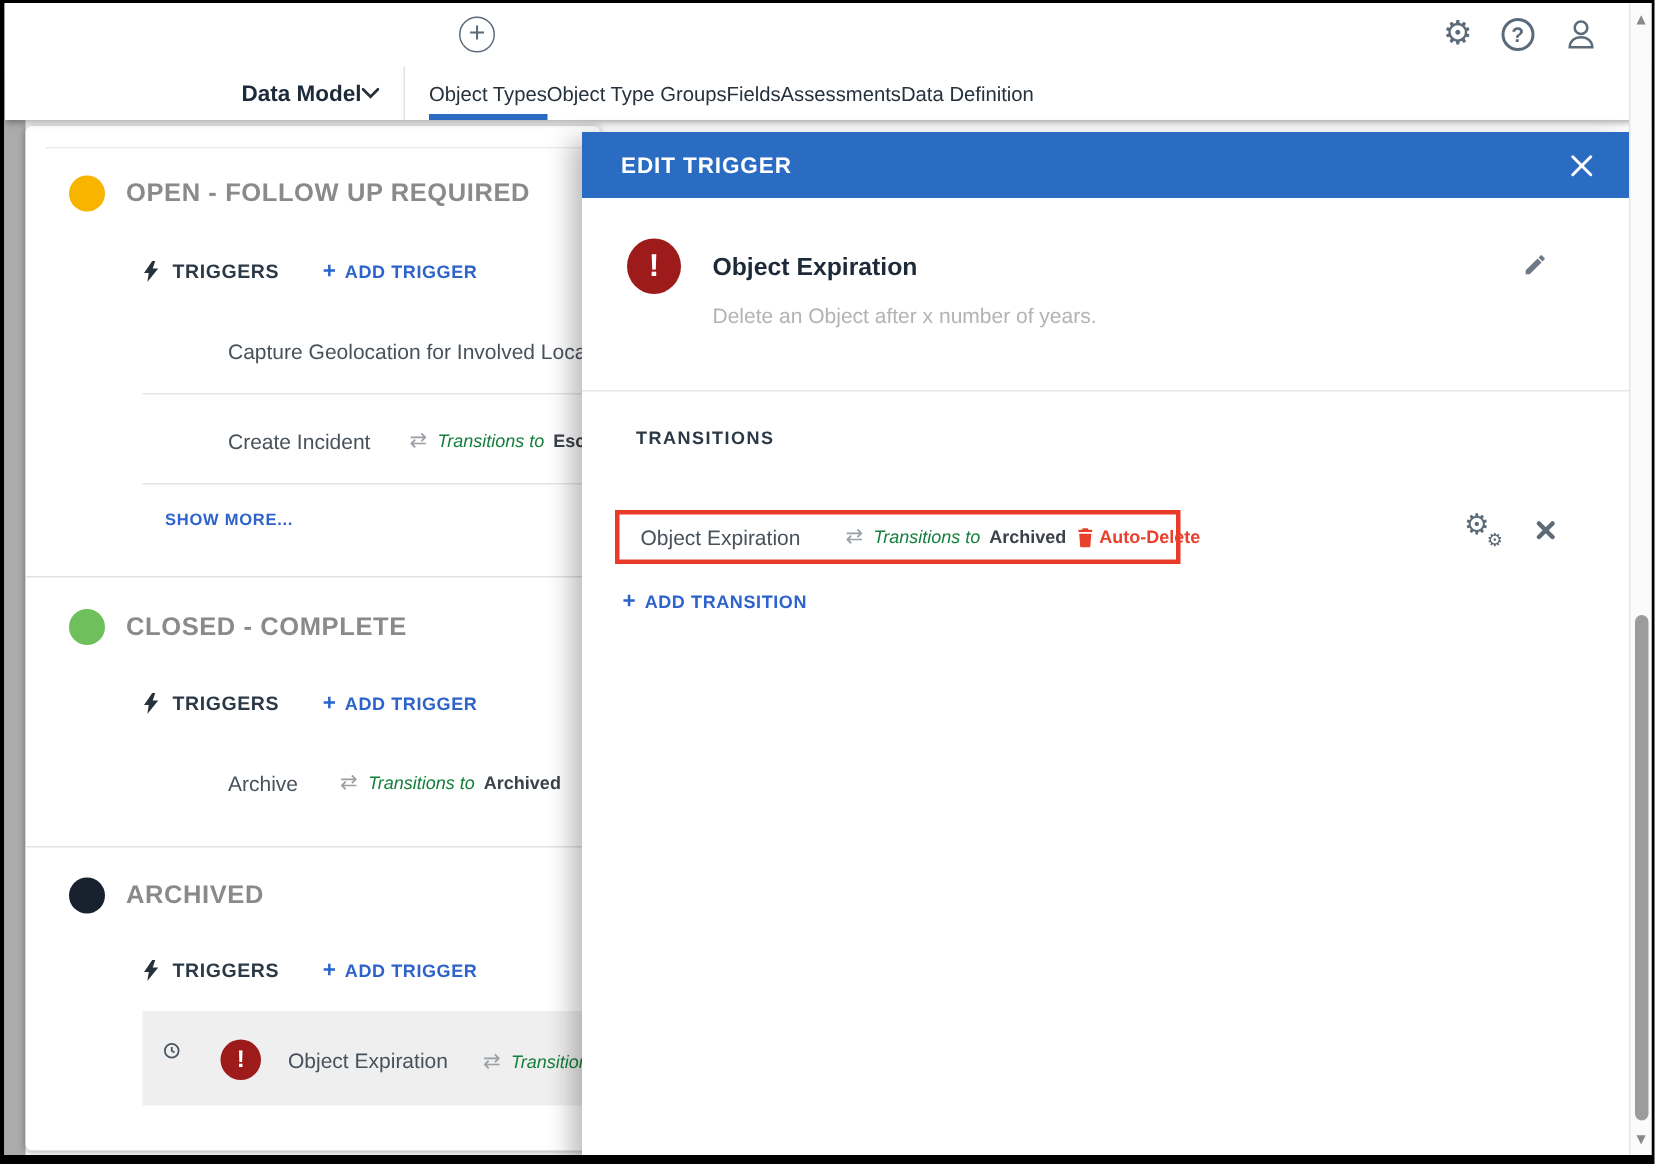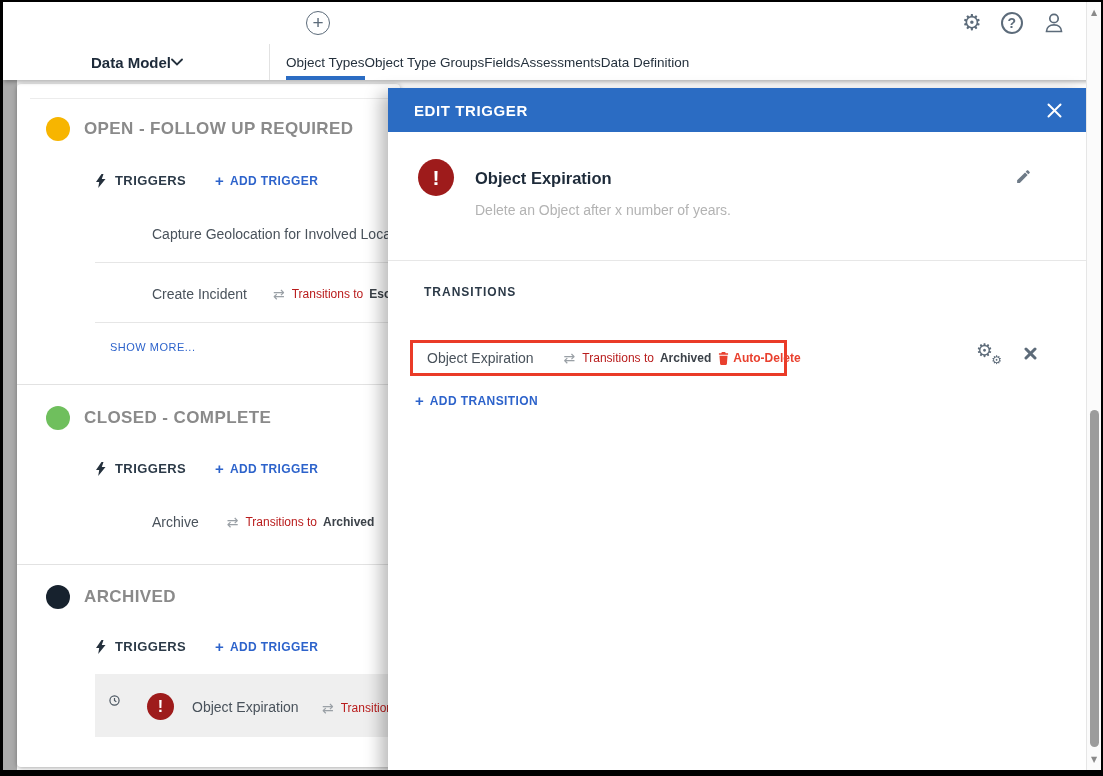--- a/index.html
+++ b/index.html
@@ -14,21 +14,21 @@
   .search-pill .mag { margin-left:12px; flex:0 0 auto; }
   .search-pill input { flex:1; border:none; outline:none; font-size:15px; color:#45505c; padding:0 8px; font-family:"Liberation Sans",sans-serif; background:transparent; }
   .search-pill input::placeholder { color:#8d98a5; }
   .search-more { flex:0 0 37px; height:100%; border-left:1px solid #d9dde1; border-radius:0 16px 16px 0; display:flex; align-items:center; justify-content:center; color:#5c6b7a; font-size:10px; letter-spacing:1px; cursor:pointer; }
   .topbar-right { position:absolute; left:959px; top:0; height:42px; display:flex; align-items:center; gap:19px; }
   .help-icon { width:22px; height:22px; border:2px solid #5c6b7a; border-radius:50%; color:#5c6b7a; font-size:14px; font-weight:700; display:flex; align-items:center; justify-content:center; cursor:pointer; }
   .gear-glyph { font-family:"DejaVu Sans",sans-serif; font-size:22px; color:#5c6b7a; line-height:22px; cursor:pointer; }
 
   
   .navrow { position:absolute; left:0; top:42px; right:0; height:36px; background:#fff; z-index:5; box-shadow:0 3px 4px -1px rgba(0,0,0,.30); display:flex; }
-  .app-selector { width:267px; height:100%; border-right:1px solid #e2e2e2; display:flex; align-items:center; justify-content:center; padding:0 16px 0 18px; cursor:pointer; }
+  .app-selector { width:267px; height:100%; border-right:1px solid #e2e2e2; display:flex; align-items:center; justify-content:flex-end; padding:0 16px 0 18px; cursor:pointer; }
   .app-selector-label { font-size:15px; font-weight:700; color:#1d2a39; }
   .tabs { display:flex; padding-left:16px; height:100%; }
   .tab { position:relative; height:100%; display:flex; align-items:center; font-size:13.5px; color:#25313d; cursor:pointer; white-space:nowrap; }
   .tab .underline { position:absolute; left:0; right:0; bottom:0; height:4px; background:#2b6cc3; display:none; }
   .tab.active .underline { display:block; }
 
   
   .content { position:absolute; left:0; top:78px; right:0; bottom:0; background:#fff; }
   .gutter { position:absolute; left:0; top:0; width:14px; bottom:0; background:#ababab; }
 
@@ -41,25 +41,25 @@
   .trigger-bar { position:absolute; left:79px; display:flex; align-items:center; }
   .trigger-bar .bolt { margin-right:9px; }
   .triggers-label { font-size:13px; font-weight:700; color:#2c3a48; letter-spacing:.4px; }
   .add-link { display:flex; align-items:center; margin-left:29px; cursor:pointer; }
   .add-link .plus { color:#2d63cb; font-size:15px; font-weight:700; margin-right:6px; }
   .add-link .lbl { color:#2d63cb; font-size:12px; font-weight:700; letter-spacing:.4px; }
   .t-row { position:absolute; left:135px; display:flex; align-items:center; white-space:nowrap; }
   .t-name { font-size:14px; color:#49525b; }
   .t-trans { display:flex; align-items:center; white-space:nowrap; }
   .arrows { font-family:"DejaVu Sans",sans-serif; font-size:14px; color:#9aa0a6; margin-right:7px; }
-  .t-pre { font-size:12px; color:#b91c1c; margin-right:6px; }
+  .t-pre { font-size:12px; color:#15803d; margin-right:6px;font-style:italic; }
   .t-target { font-size:12px; font-weight:700; color:#3c4249; }
   .divider-short { position:absolute; left:78px; right:0; border-top:1px solid #e6e6e6; }
   .divider-full { position:absolute; left:0; right:0; border-top:1px solid #e2e2e2; }
-  .show-more { position:absolute; left:93px; font-size:11px; font-weight:400; color:#2d63cb; letter-spacing:.5px; cursor:pointer; }
+  .show-more { position:absolute; left:93px; font-size:11px; font-weight:700; color:#2d63cb; letter-spacing:.5px; cursor:pointer; }
   .gray-row { position:absolute; left:78px; right:0; top:590px; height:63px; background:#efefef; }
   .alert-badge { border-radius:50%; background:#9e1b1b; color:#fff; font-weight:700; display:flex; align-items:center; justify-content:center; }
 
   
   .panel { position:absolute; left:385px; top:8px; width:698px; height:686px; background:#fff; z-index:10; box-shadow:-7px 5px 16px rgba(0,0,0,.28); }
   .panel-header { position:absolute; left:0; top:0; right:0; height:44px; background:#2b6cc3; display:flex; align-items:center; justify-content:space-between; padding:0 24px 0 26px; }
   .panel-title { color:#fff; font-size:15px; font-weight:700; letter-spacing:.6px; }
   .close-x { cursor:pointer; display:flex; align-items:center; }
   .p-alert { position:absolute; left:30px; top:71px; width:36px; height:37px; font-size:21px; }
   .p-name { position:absolute; left:87px; top:81px; font-size:16.5px; font-weight:600; color:#1d2a39; }

